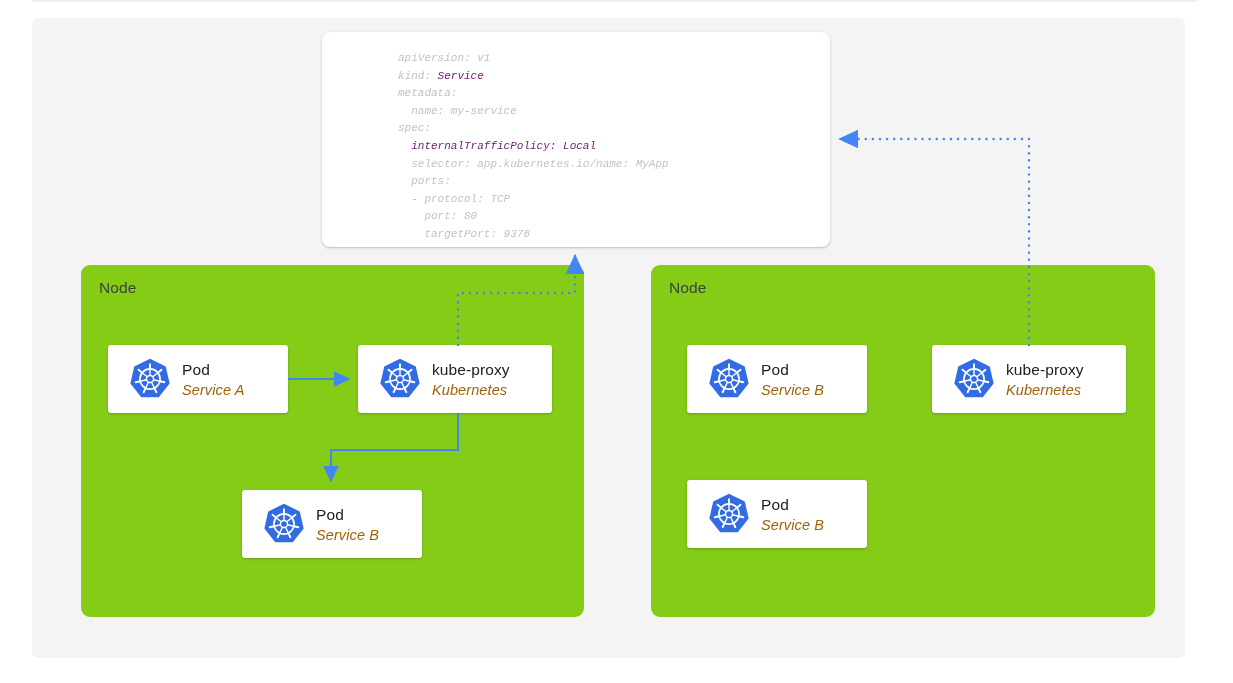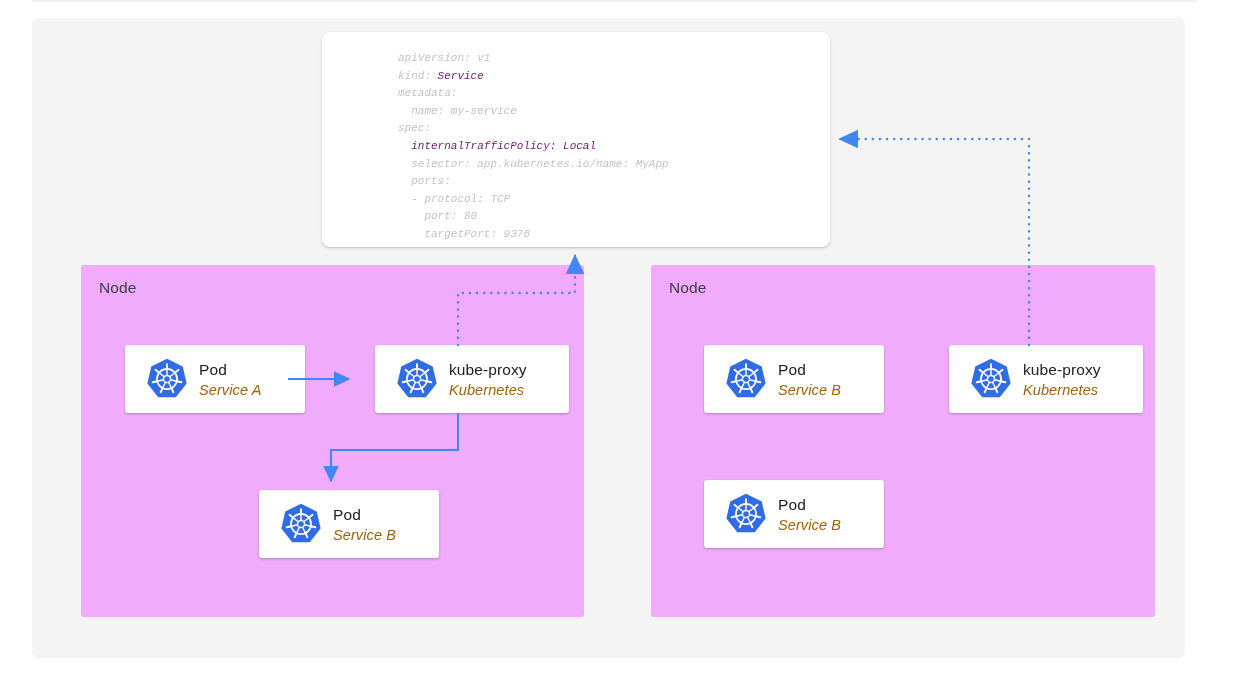--- a/index.html
+++ b/index.html
@@ -58,42 +58,41 @@
   }
   .yaml-line { display: block; height: 17.6px; }
   .yaml-line b {
     font-weight: normal;
     color: #701a75;
     font-style: italic;
   }
   
   .node-panel {
     position: absolute;
-    background: #f0abfc;
-    border-radius: 3px;
+    background: #84cc16;
+    border-radius: 9px;
   }
   #node-left  { left: 81px;  top: 265px; width: 503px; height: 352px; }
   #node-right { left: 651px; top: 265px; width: 504px; height: 352px; }
   .node-label {
     position: absolute;
     left: 18px;
     top: 14px;
     font-size: 15.5px;
     color: #3c4043;
     letter-spacing: .1px;
   }
   
   .card {
     position: absolute;
     background: #ffffff;
     border-radius: 3px;
     box-shadow: 0 1px 2px rgba(60,64,67,0.24), 0 1px 3px rgba(60,64,67,0.10);
     display: flex;
     align-items: center;
-    margin-left: 17px;
   }
   .card .k8s-logo {
     position: absolute;
     left: 21px;
     top: 50%;
     transform: translateY(-50%);
     width: 42px;
     height: 42px;
   }
   .card-text {

